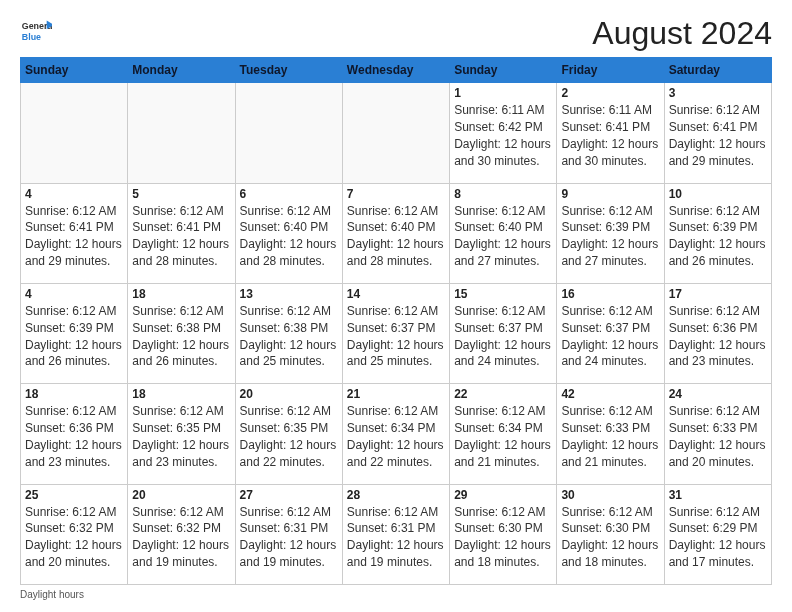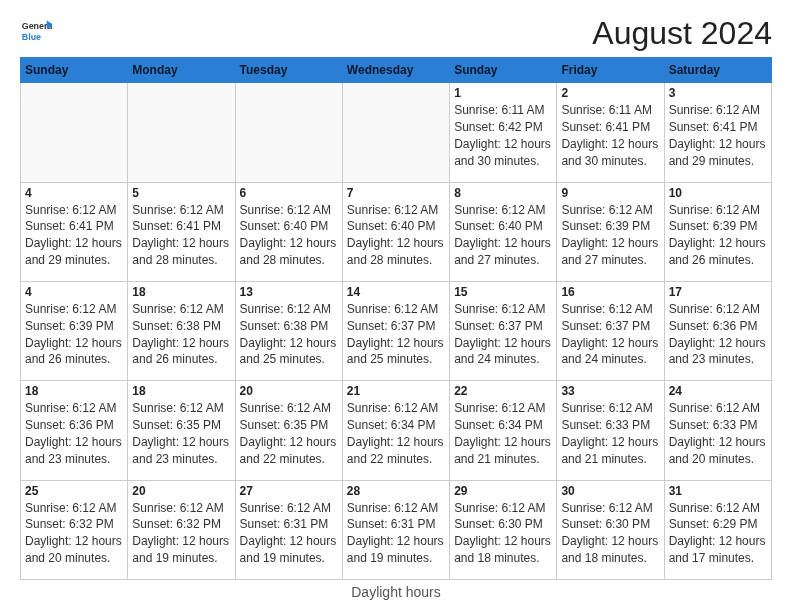--- a/index.html
+++ b/index.html
@@ -79,24 +79,24 @@
       color: #222;
       display: block;
       margin-bottom: 2px;
     }
     .day-info {
       font-size: 12px;
       color: #333;
       line-height: 1.4;
     }
     .footer-note {
-      font-size: 14px;
+      font-size: 10px;
       color: #555;
       margin-top: 4px;
-      text-align: center;
+      text-align: left;
     }
   </style>
 </head>
 <body>
 
 <div class="page">
   <div class="header">
     <div class="logo">
       <svg class="logo-icon" viewBox="0 0 36 36" xmlns="http://www.w3.org/2000/svg">
     <text x="2" y="15" font-size="10" font-weight="bold" fill="#333" font-family="Arial">General</text>
@@ -216,21 +216,21 @@
           </td>
           <td>
             <span class="day-num">21</span>
             <div class="day-info">Sunrise: 6:12 AM<br>Sunset: 6:34 PM<br>Daylight: 12 hours<br>and 22 minutes.</div>
           </td>
           <td>
             <span class="day-num">22</span>
             <div class="day-info">Sunrise: 6:12 AM<br>Sunset: 6:34 PM<br>Daylight: 12 hours<br>and 21 minutes.</div>
           </td>
           <td>
-            <span class="day-num">33</span>
+            <span class="day-num">42</span>
             <div class="day-info">Sunrise: 6:12 AM<br>Sunset: 6:33 PM<br>Daylight: 12 hours<br>and 21 minutes.</div>
           </td>
           <td>
             <span class="day-num">24</span>
             <div class="day-info">Sunrise: 6:12 AM<br>Sunset: 6:33 PM<br>Daylight: 12 hours<br>and 20 minutes.</div>
           </td>
         </tr>
         <tr>
           <td>
             <span class="day-num">25</span>

